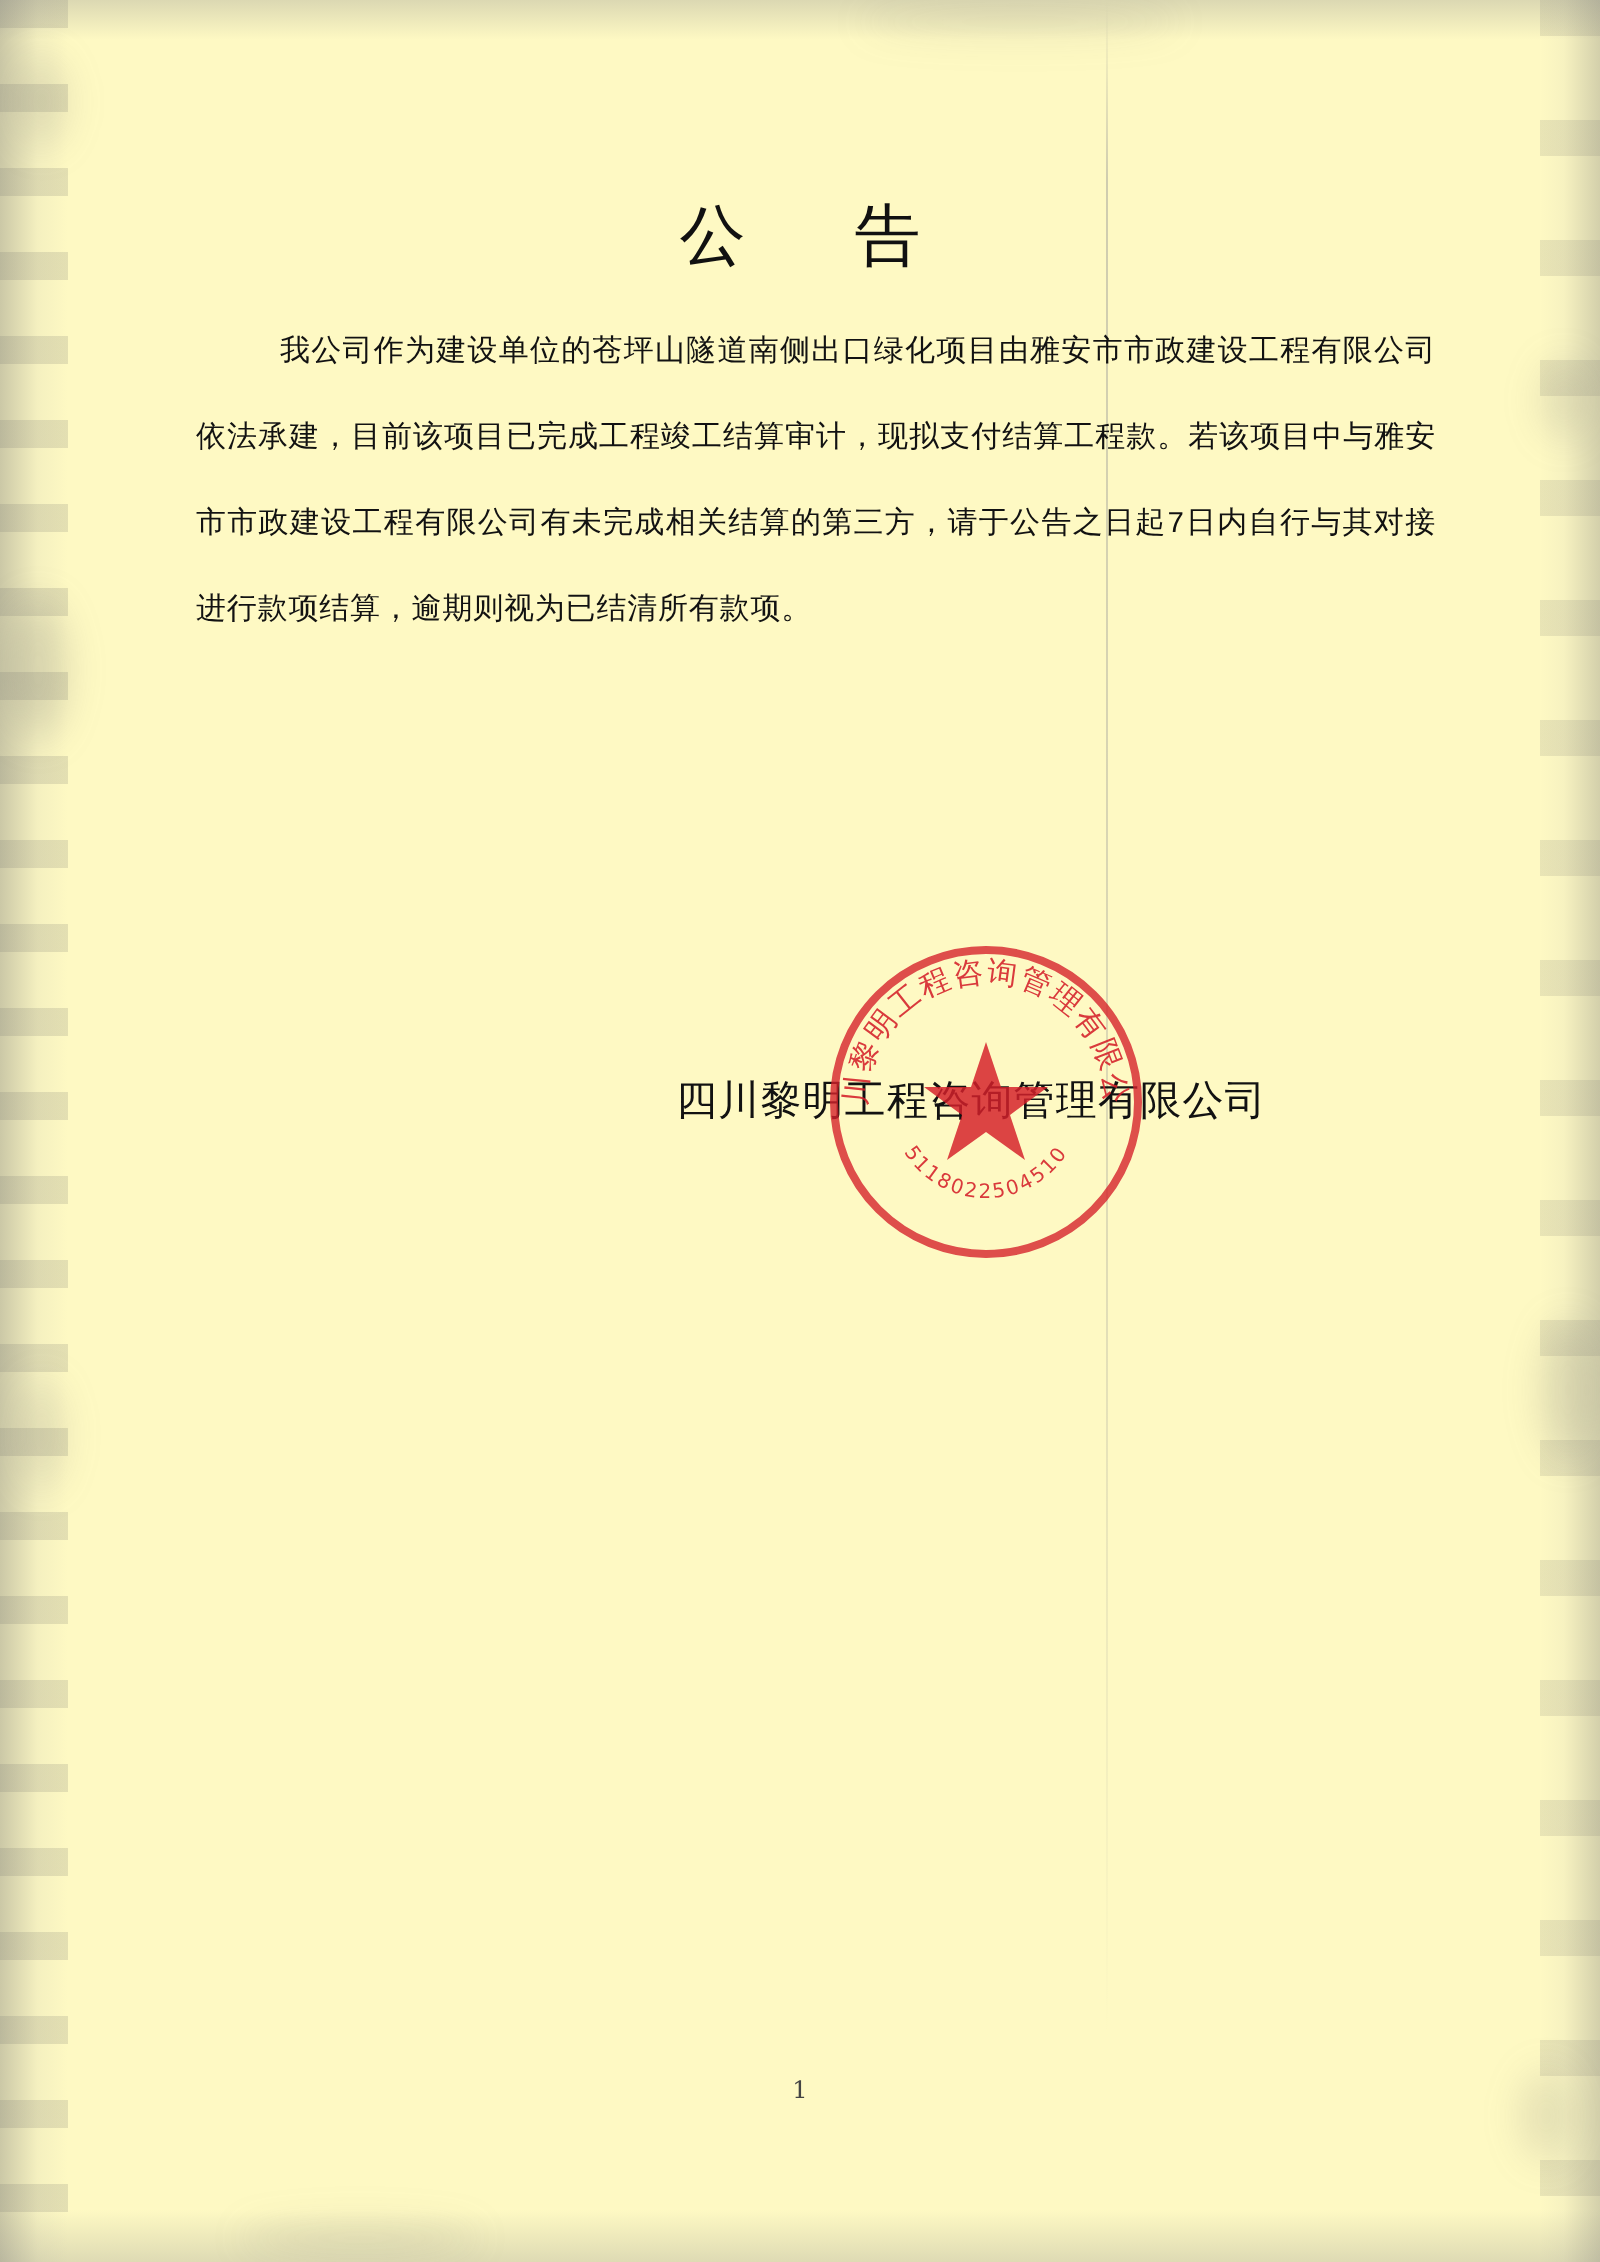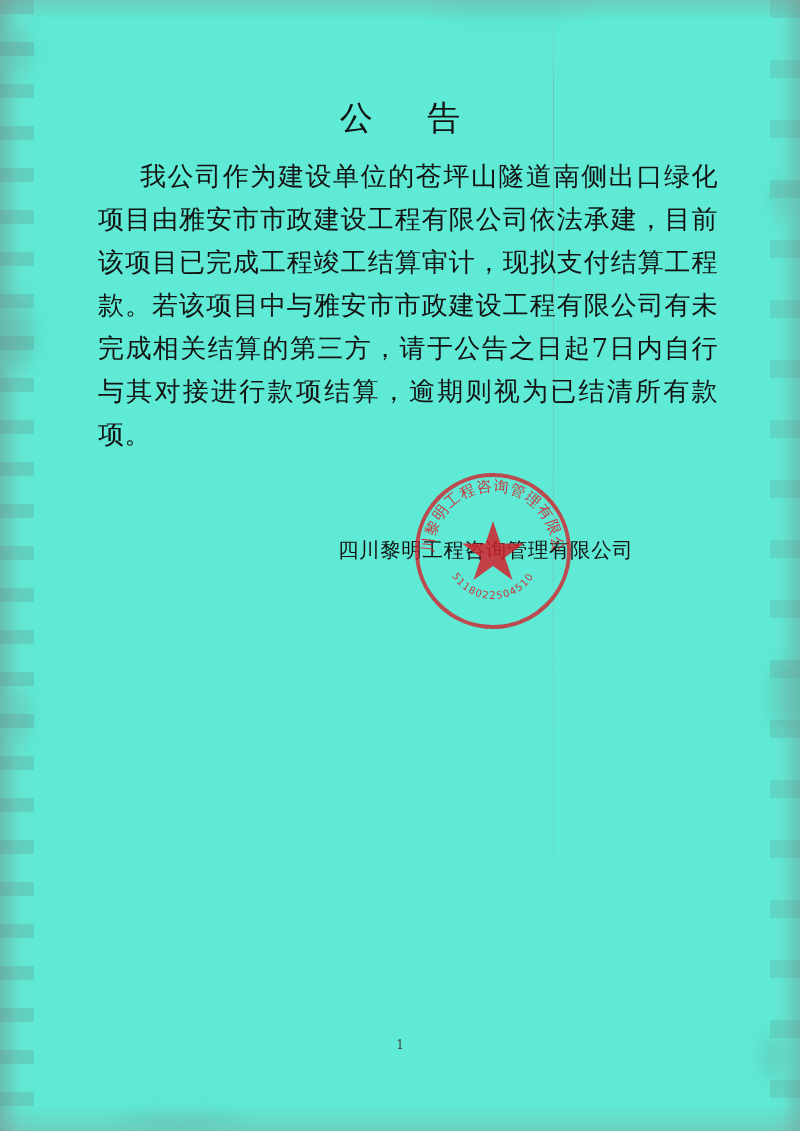--- a/index.html
+++ b/index.html
@@ -8,21 +8,21 @@
     background: #ffffff;
   }
   body {
     font-family: "DejaVu Serif", "Liberation Serif", serif;
   }
   #page {
     position: relative;
     width: 800px;
     height: 1131px;
     overflow: hidden;
-    background: #5eead4;
+    background: #fef9c3;
   }
 
   
   .scan-edge {
     position: absolute;
     pointer-events: none;
   }
   .edge-left {
     left: 0; top: 0;
     width: 34px; height: 1131px;
@@ -92,26 +92,27 @@
     letter-spacing: 22px;
     text-indent: 22px;
     color: #111;
     font-family: "DejaVu Serif", "Liberation Serif", serif;
   }
   .doc-paragraph {
     position: absolute;
     left: 98px;
     top: 155px;
     width: 620px;
-    font-size: 26px;
+    font-size: 15px;
     line-height: 43px;
     color: #121212;
     text-indent: 42px;
     text-align: justify;
     letter-spacing: 0.4px;
+    font-family: Liberation Mono, monospace;
   }
   .signature-block {
     position: absolute;
     left: 300px;
     top: 528px;
     width: 400px;
     font-size: 20.5px;
     line-height: 44px;
     color: #121212;
     letter-spacing: 0.6px;

